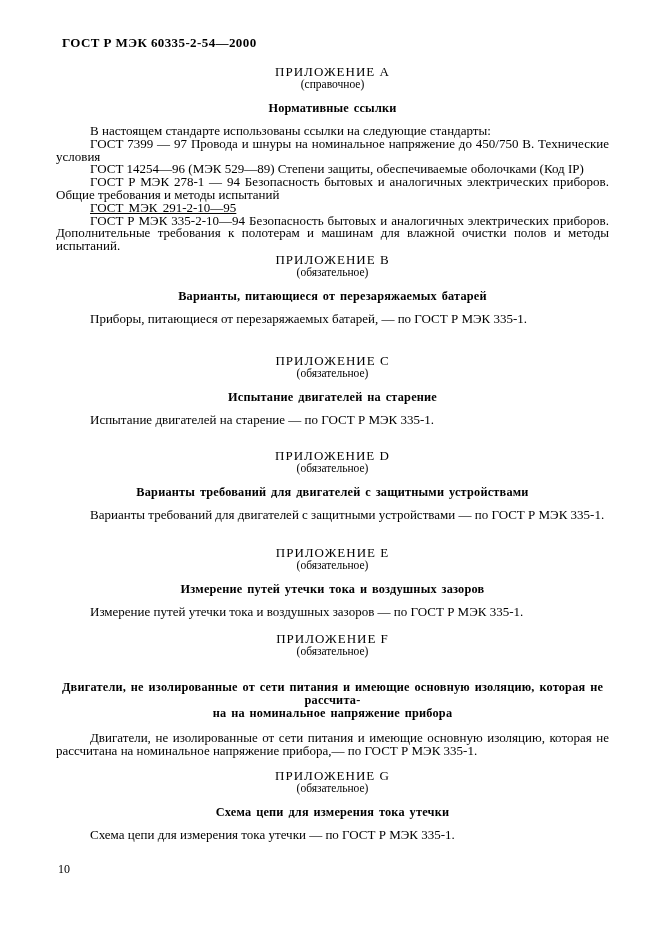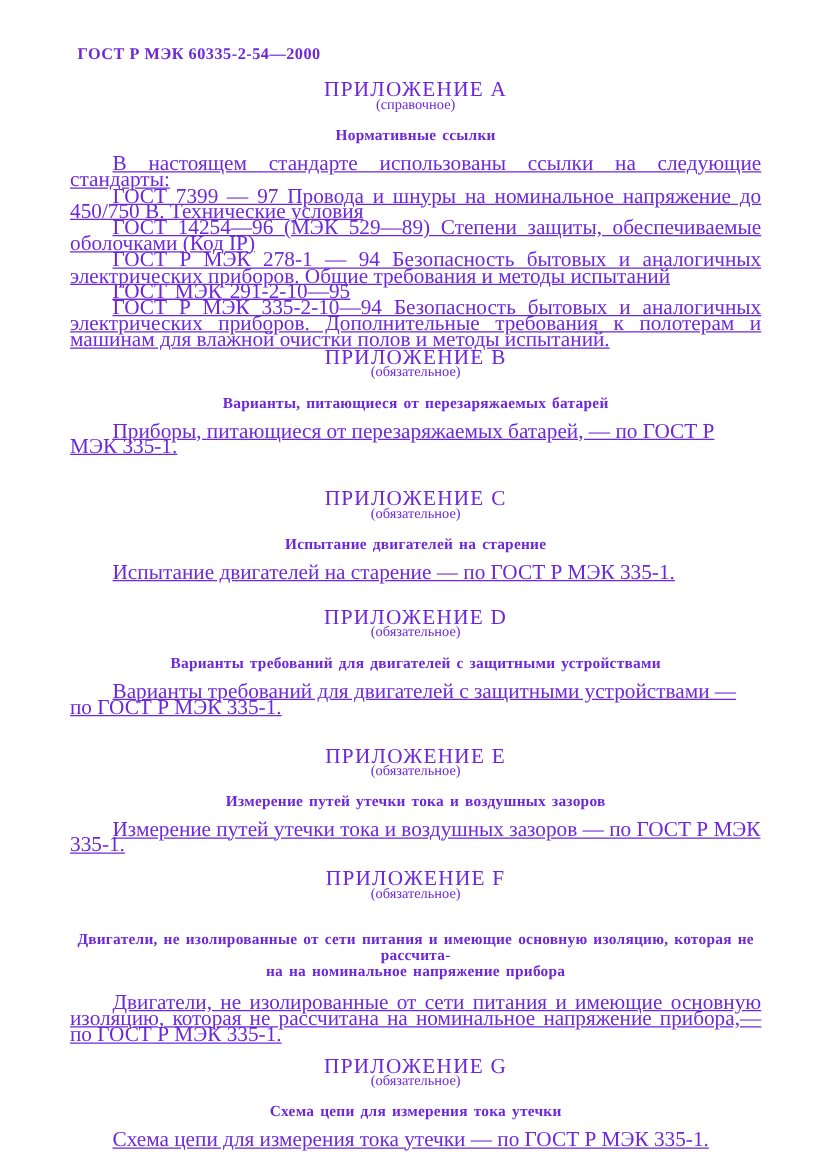--- a/index.html
+++ b/index.html
@@ -9,56 +9,55 @@
   }
   .page {
     position: relative;
     width: 661px;
     height: 936px;
     margin: 0 auto;
     background: #ffffff;
     box-sizing: border-box;
     padding: 36px 52px 0 56px;
     font-family: "Liberation Serif", "DejaVu Serif", serif;
-    color: #6d28d9;
+    color: #000000;
     overflow: hidden;
   }
   .doc-header {
     font-weight: bold;
     font-size: 13px;
     letter-spacing: 0.4px;
     margin-left: 6px;
     line-height: 13px;
   }
   .appendix { }
   .appendix-label {
     text-align: center;
-    font-size: 17px;
+    font-size: 13px;
     letter-spacing: 1px;
     line-height: 13px;
   }
   .appendix-kind {
     text-align: center;
     font-size: 11.5px;
     line-height: 12px;
   }
   .appendix-title {
     text-align: center;
     font-weight: bold;
     font-size: 12.3px;
     word-spacing: 1.5px;
     letter-spacing: 0.2px;
     margin-top: 12px;
     line-height: 13px;
   }
   .appendix-body {
     margin-top: 10px;
-    font-size: 17px;
+    font-size: 13px;
     line-height: 12.8px;
-    text-decoration: underline;
   }
   .para {
     text-indent: 34px;
     text-align: justify;
     margin: 0;
   }
   .para.single {
     text-align: left;
   }
   .underlined-ref {

